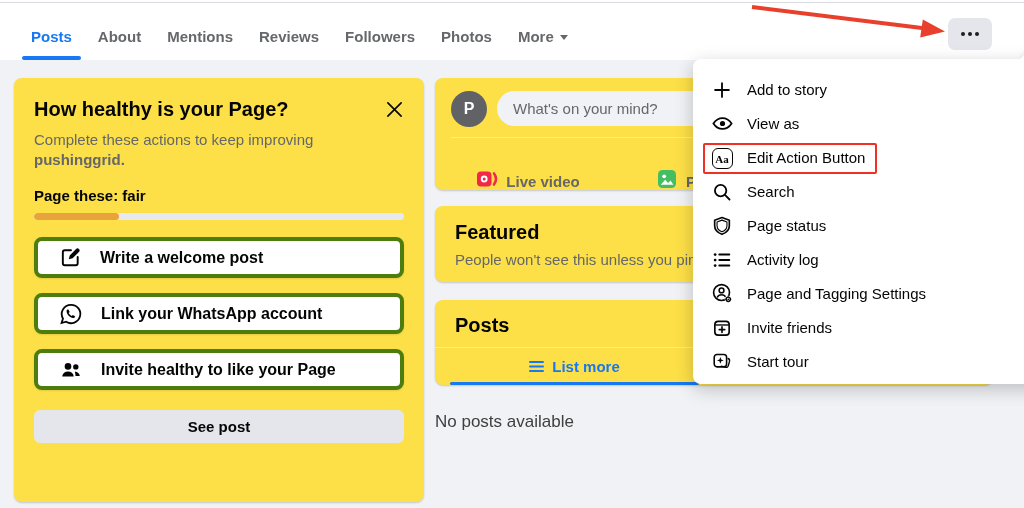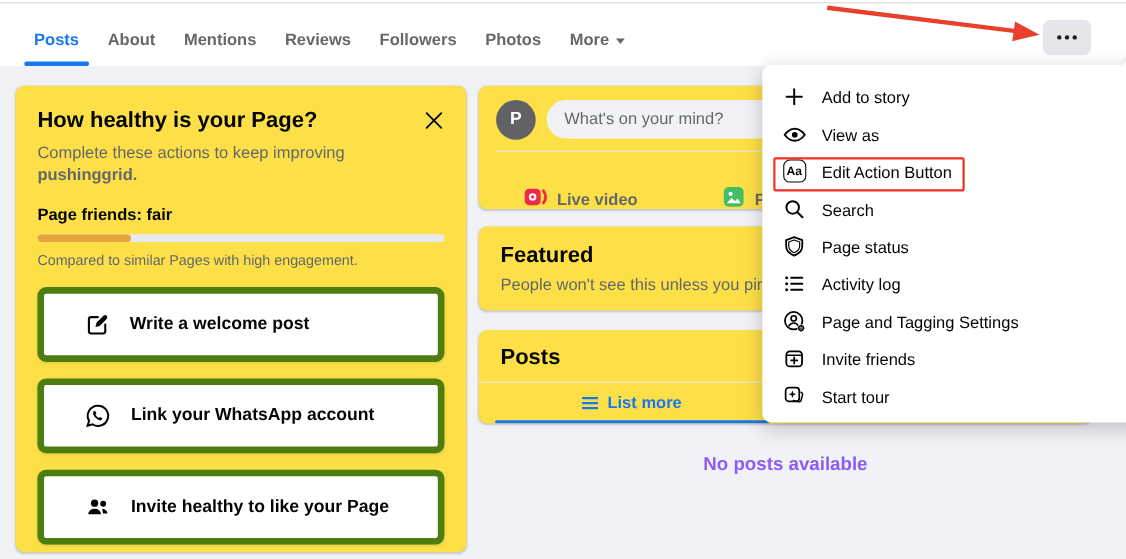--- a/index.html
+++ b/index.html
@@ -32,23 +32,23 @@
   .hc-head { display:flex; justify-content:space-between; align-items:flex-start; }
   .hc-title { font-size:20px; font-weight:bold; }
   .close-x { cursor:pointer; margin-top:2px; }
   .hc-sub { margin-top:9px; font-size:15px; line-height:20px; color:#65676b; }
   .hc-sub strong { color:#65676b; }
   .hc-health { margin-top:17px; font-size:15px; font-weight:bold; }
   .bar { margin-top:9px; height:7px; border-radius:4px; background:#e7e9ee; overflow:hidden; }
   .bar-fill { height:100%; border-radius:4px; background:#e9a33c; }
   .hc-note { margin-top:9px; font-size:13px; color:#65676b; }
   .hc-actions { margin-top:17px; }
-  .action-btn { height:68px; border:6px solid #4d7c0f; border-radius:8px; background:#fff;
+  .action-btn { height:41px; border:4px solid #4d7c0f; border-radius:8px; background:#fff;
         box-shadow:0 1px 2px rgba(0,0,0,.10); display:flex; align-items:center; gap:18px;
-        padding-left:37px; font-size:16px; font-weight:bold; margin-bottom:15px; cursor:pointer; }
+        padding-left:21px; font-size:16px; font-weight:bold; margin-bottom:15px; cursor:pointer; }
   .see-more { margin-top:20px; height:33px; border-radius:6px; background:#e4e6eb;
         display:flex; align-items:center; justify-content:center; font-size:15px; font-weight:bold; cursor:pointer; }
   
   .mid { position:absolute; left:435px; top:78px; width:558px; z-index:1; }
   .composer { position:relative; height:112px; margin-bottom:16px; }
   .avatar { position:absolute; left:16px; top:13px; width:36px; height:36px; border-radius:50%;
         background:#606266; color:#fff; font-size:16px; font-weight:bold;
         display:flex; align-items:center; justify-content:center; cursor:pointer; }
   .composer-pill { position:absolute; left:62px; right:16px; top:13px; height:35px; border-radius:18px;
         background:#f0f2f5; display:flex; align-items:center; padding-left:16px;
@@ -61,30 +61,30 @@
   .f-title { font-size:20px; font-weight:bold; }
   .f-note { margin-top:7px; font-size:15px; color:#65676b; white-space:nowrap; }
   .posts-card { height:85px; padding-top:14px; overflow:hidden; }
   .p-title { font-size:20px; font-weight:bold; padding:0 20px; }
   .p-div { margin-top:10px; height:1px; background:#e4e6eb; }
   .p-tabs { display:flex; height:37px; }
   .p-tab { width:50%; position:relative; display:flex; align-items:center; justify-content:center;
         gap:8px; color:#1877f2; font-size:15px; font-weight:bold; cursor:pointer; }
   .p-tab::after { content:""; position:absolute; left:15px; right:15px; bottom:0; height:3px;
         border-radius:2px; background:#1877f2; }
-  .empty { position:absolute; left:435px; top:412px; width:558px; text-align:center;
-        font-size:17px; font-weight:bold; color:#8b5cf6; z-index:1; }
+  .empty { position:absolute; left:435px; top:412px; width:558px; text-align:left;
+        font-size:17px; font-weight:normal; color:#404040; z-index:1; }
   
   .menu { position:absolute; left:693px; top:59px; width:377px; height:325px; background:#fff;
         border-radius:8px; box-shadow:0 5px 18px rgba(0,0,0,.22); z-index:40; padding-top:13px; }
   .menu::before { content:""; position:absolute; top:-6px; right:34px; width:14px; height:14px;
         background:#fff; transform:rotate(45deg); box-shadow:-2px -2px 3px rgba(0,0,0,.05); }
   .menu-item { position:relative; height:34px; display:flex; align-items:center; gap:13px;
         padding-left:17px; font-size:15px; font-weight:500; cursor:pointer; }
-  .mi-icon { width:24px; height:24px; display:flex; align-items:flex-start; justify-content:center; flex:none; }
+  .mi-icon { width:24px; height:24px; display:flex; align-items:flex-end; justify-content:center; flex:none;font-family:Liberation Serif, serif; }
   .aa-box { width:21px; height:21px; border:1.7px solid #050505; border-radius:6px; font-size:11px;
         font-weight:bold; display:flex; align-items:center; justify-content:center; }
   .hl-box { position:absolute; left:10px; top:84px; width:174px; height:31px;
         border:2.4px solid #ef3124; border-radius:2px; pointer-events:none; z-index:5; }
 </style>
 </head>
 <body>
 
 <div class="header">
   <div class="topline"></div>
@@ -129,25 +129,24 @@
   <div class="hc-head">
     <div class="hc-title">How healthy is your Page?</div>
     <svg class="close-x" width="19" height="19" viewBox="0 0 20 20">
       <path d="M3 3 L17 17 M17 3 L3 17" stroke="#050505" stroke-width="1.7" stroke-linecap="round"></path>
     </svg>
   </div>
   <div class="hc-sub">
     <span>Complete these actions to keep improving</span><br>
     <strong>pushinggrid.</strong>
   </div>
-  <div class="hc-health">Page friends: fair</div>
+  <div class="hc-health">Page these: fair</div>
   <div class="bar">
     <div class="bar-fill" style="width: 23%; background: rgb(233, 163, 60);"></div>
   </div>
-  <div class="hc-note">Compared to similar Pages with high engagement.</div>
 
   <div class="hc-actions">
     <div class="action-btn">
       <svg width="23" height="23" viewBox="0 0 24 24">
         <path d="M12.5 4.5H6a2 2 0 0 0-2 2V18a2 2 0 0 0 2 2h11.5a2 2 0 0 0 2-2v-6.5" fill="none" stroke="#050505" stroke-width="2" stroke-linecap="round"></path>
         <path d="M20.8 3.2a2.1 2.1 0 0 0-3 0l-6.6 6.6-1 4 4-1 6.6-6.6a2.1 2.1 0 0 0 0-3z" fill="#050505"></path>
       </svg>
       <span>Write a welcome post</span>
     </div>
     <div class="action-btn">

